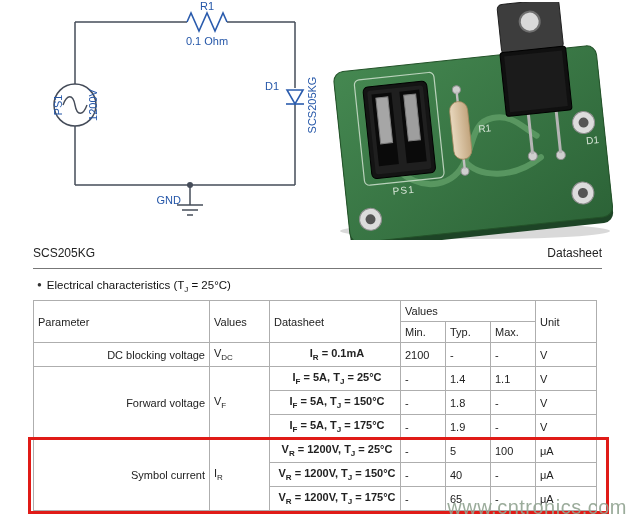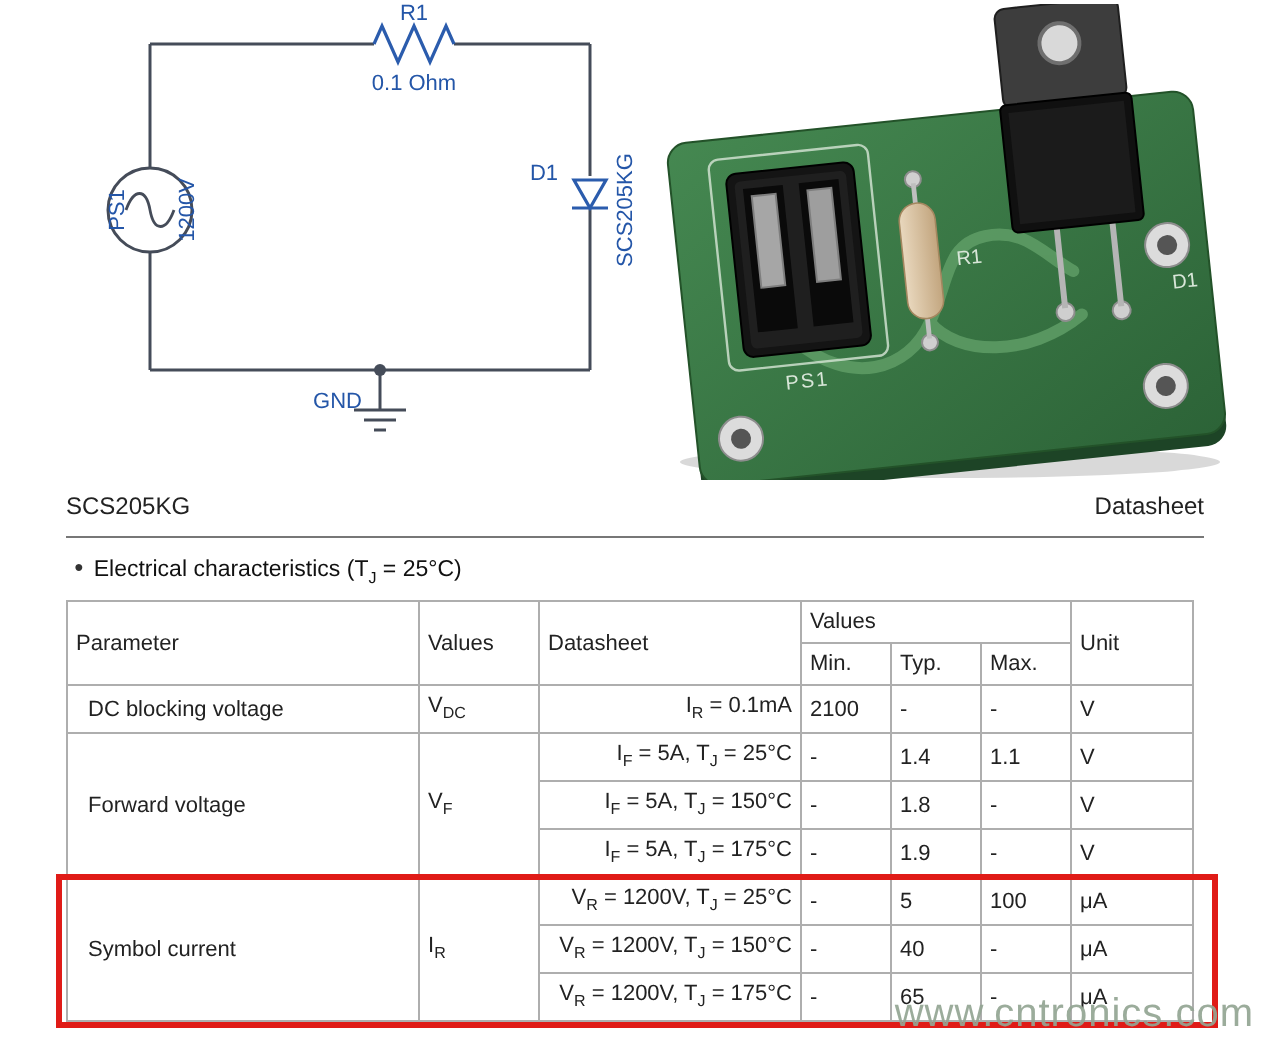--- a/index.html
+++ b/index.html
@@ -33,22 +33,22 @@
     position:absolute; left:33px; top:300px;
     border-collapse:collapse; font-size:11px; color:#222;
     table-layout:fixed;
   }
   .spec th, .spec td {
     border:1px solid #aeaeae; text-align:left;
     font-weight:normal; padding:0 4px; overflow:hidden; white-space:nowrap;
   }
   .spec thead tr { height:21px; }
   .spec tbody tr { height:24px; }
-  .spec td.cond  { text-align:right; padding-left:8px; }
-  .spec td.param { text-align:left; padding-left:10px; }
+  .spec td.cond  { text-align:center; padding-left:8px;font-weight:bold; }
+  .spec td.param { text-align:right; padding-left:10px; }
   sub { font-size:8px; }
 
   .red-box {
     position:absolute; left:28px; top:437px; width:581px; height:77px;
     border:3px solid #e01b17; z-index:4; pointer-events:none;
   }
 
   .watermark {
     position:absolute; right:4px; top:496px;
     font-size:20px; letter-spacing:.5px;

